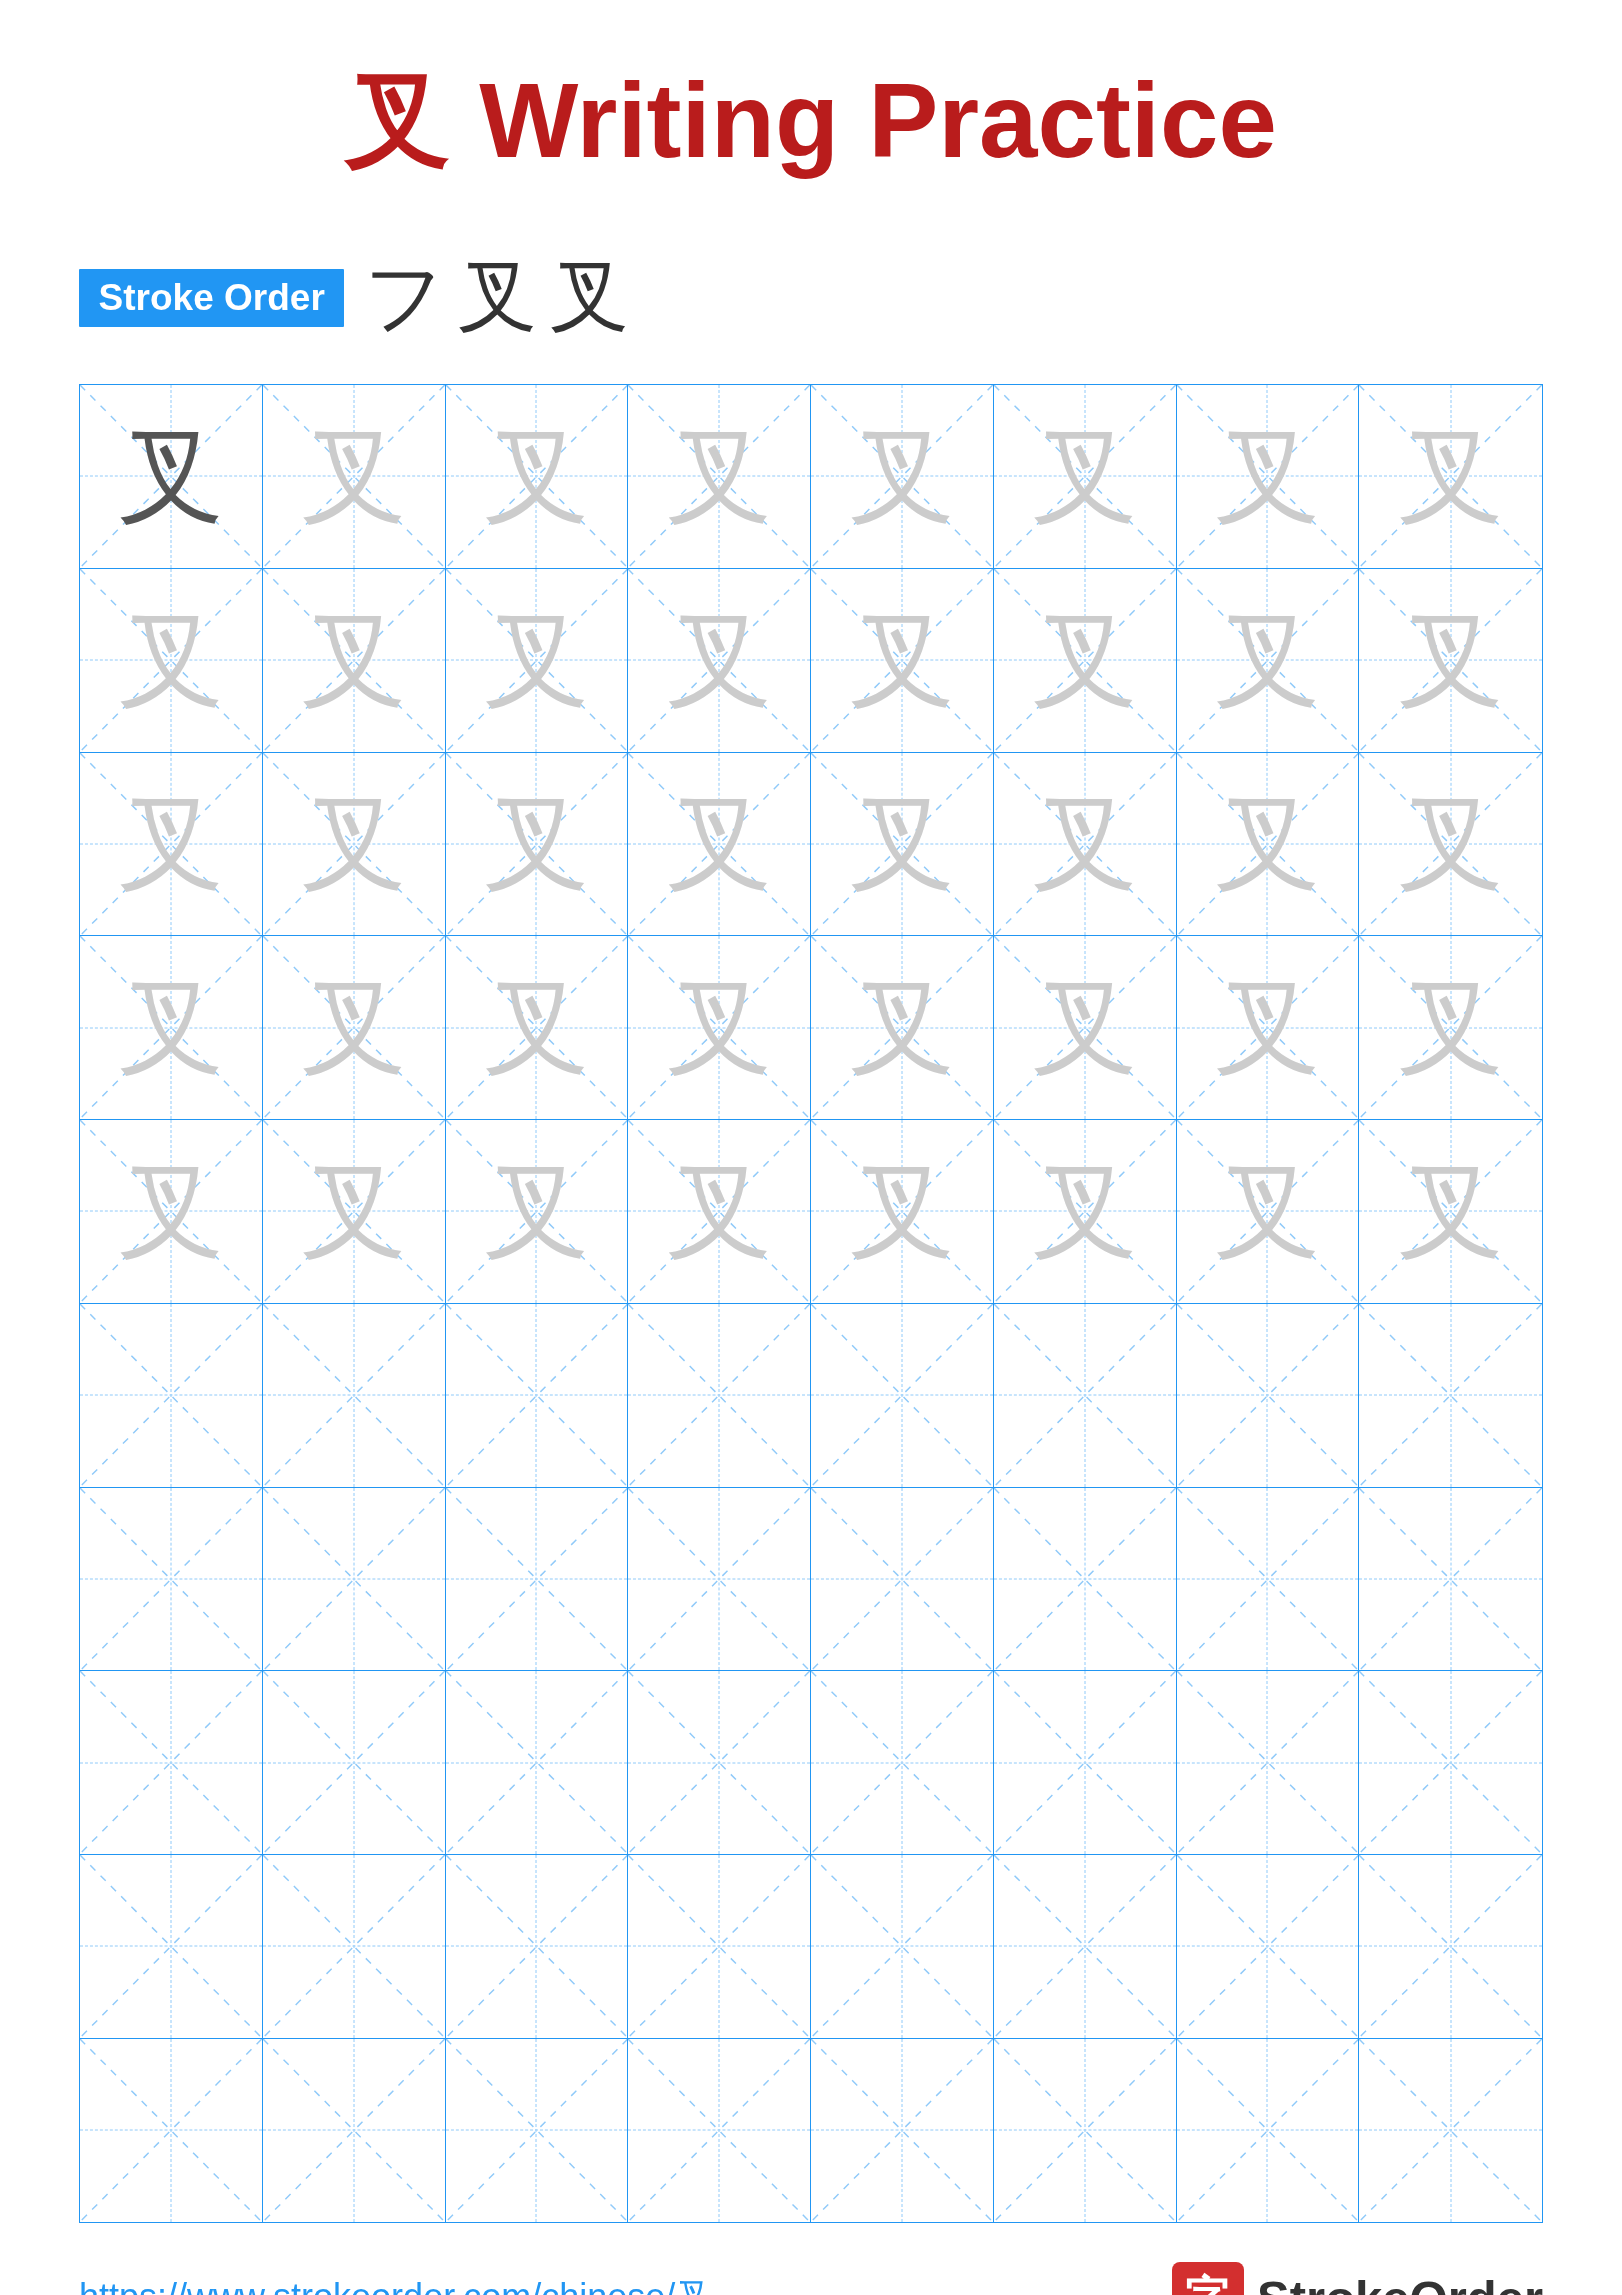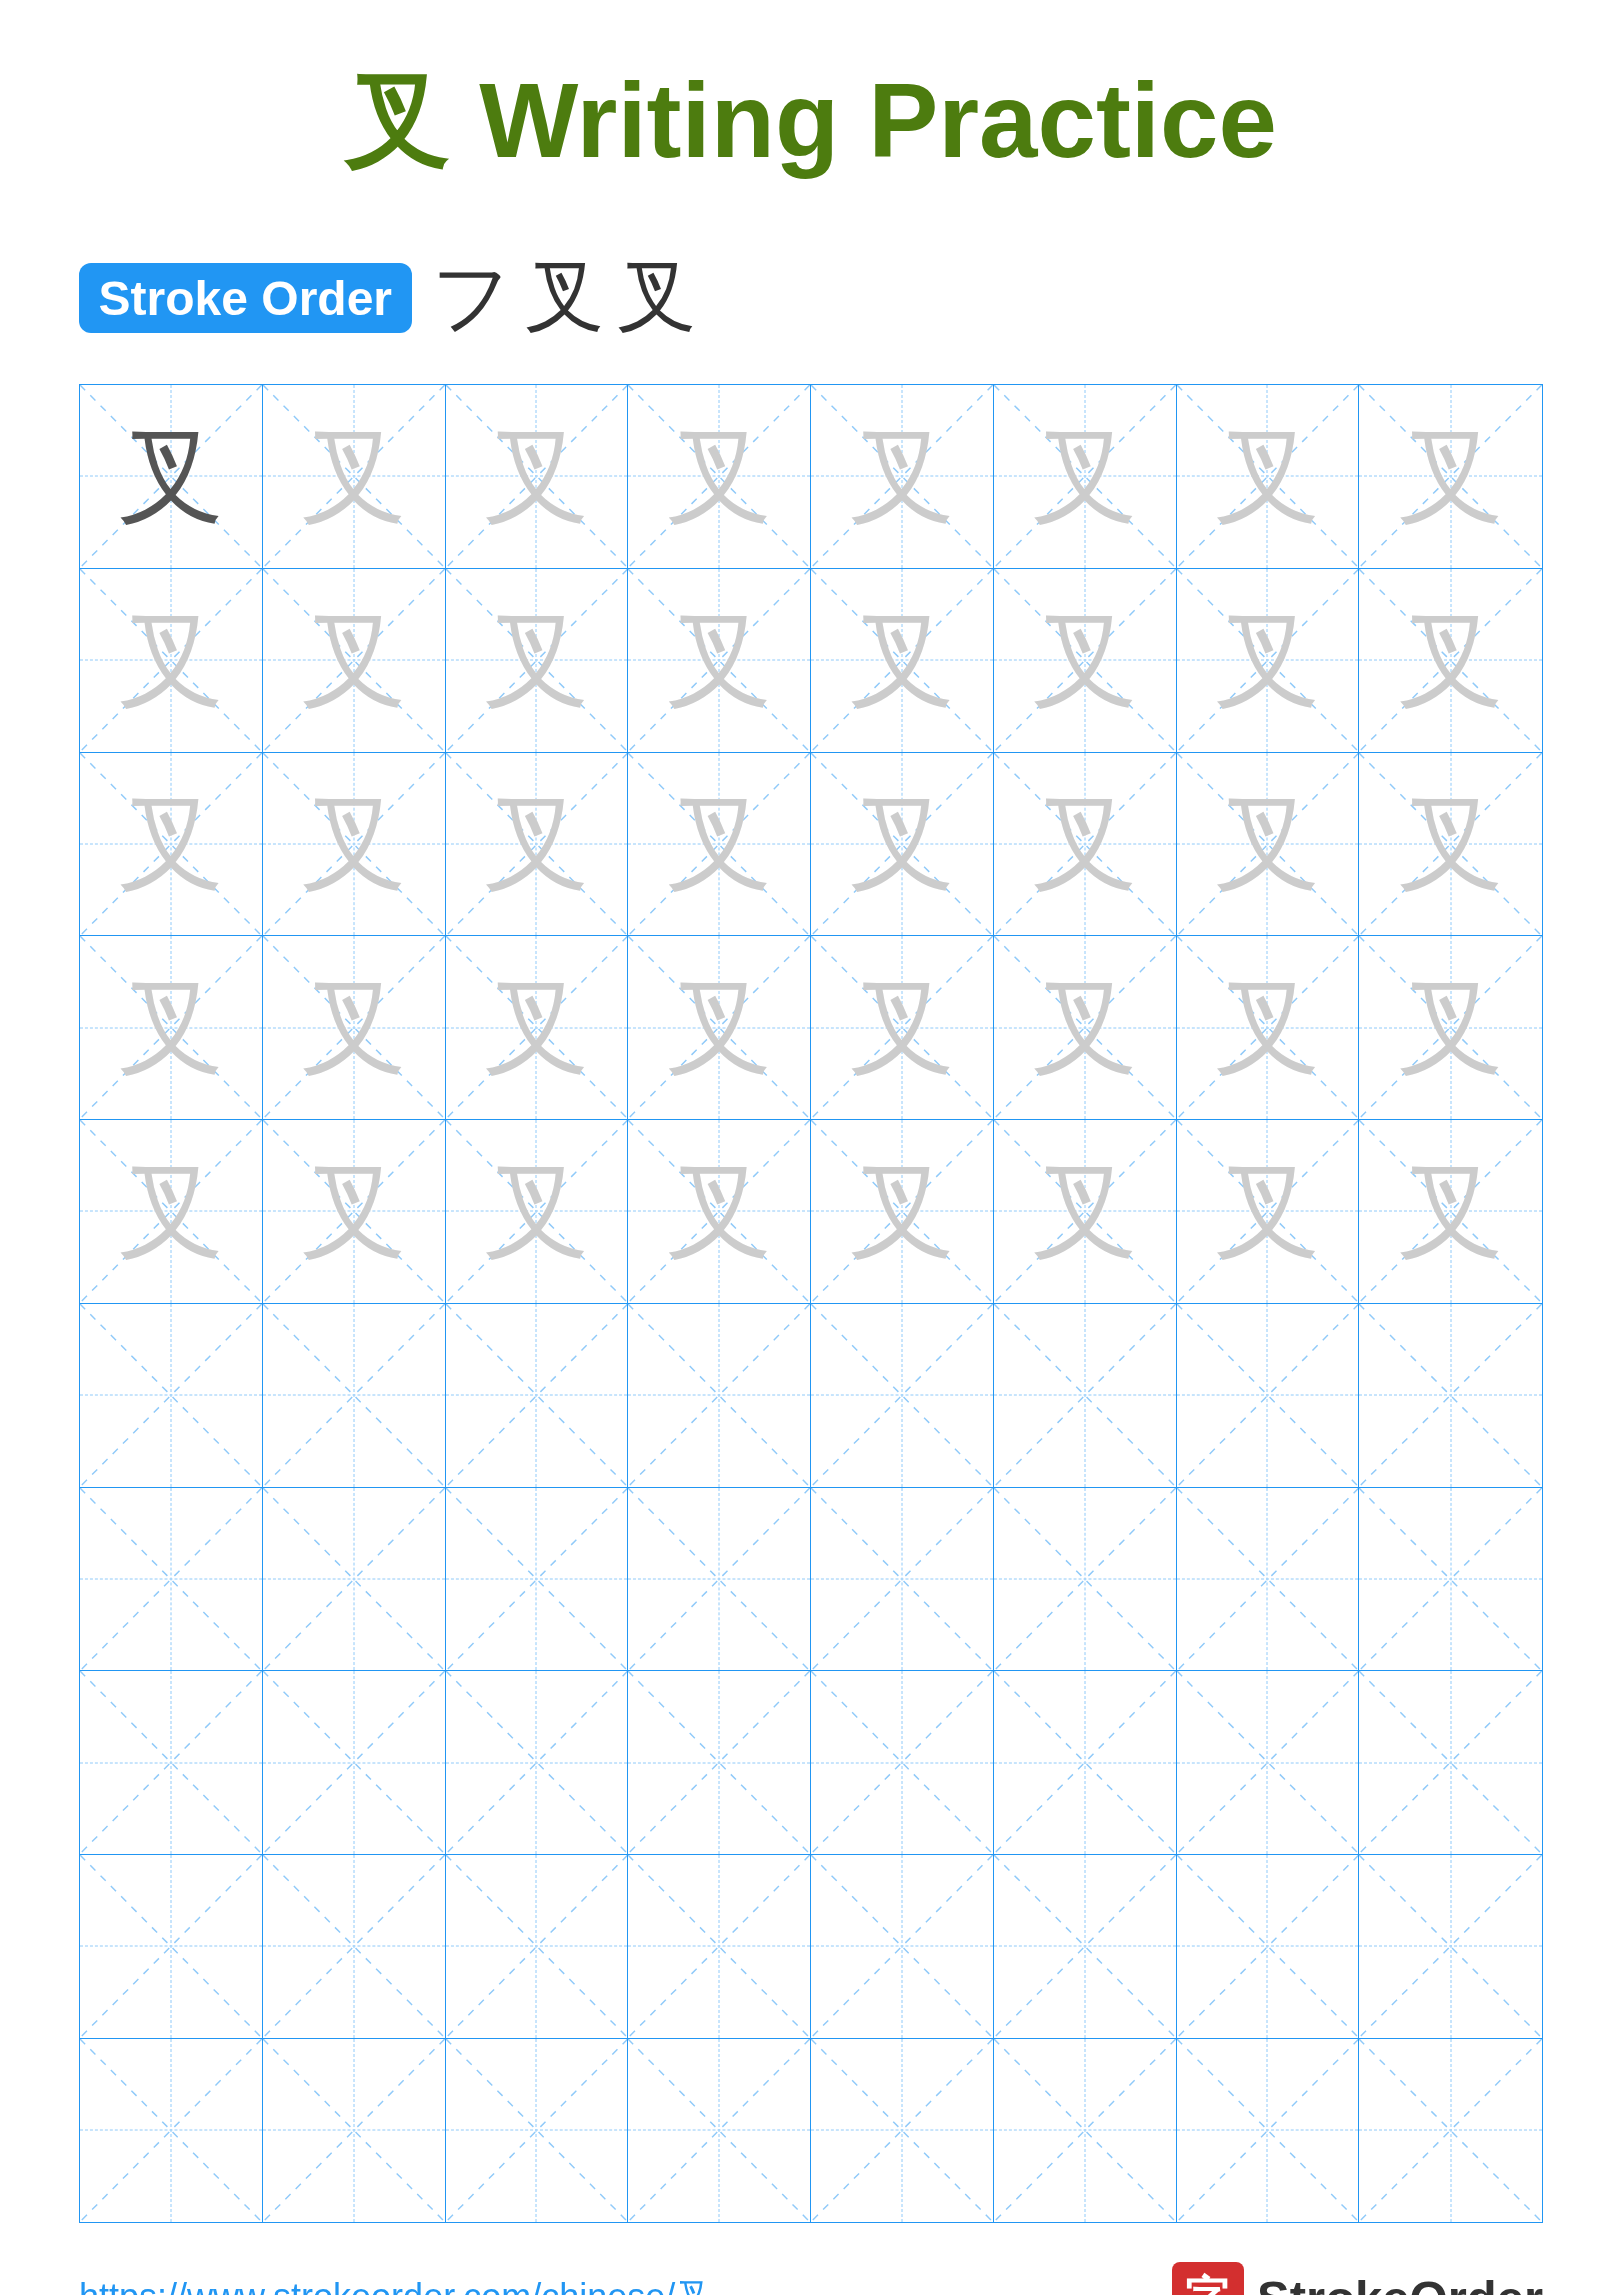--- a/index.html
+++ b/index.html
@@ -23,38 +23,38 @@
     }
 
     .title-section {
       text-align: center;
       margin-bottom: 52px;
     }
 
     .page-title {
       font-size: 105px;
       font-weight: bold;
-      color: #4d7c0f;
+      color: #b91c1c;
     }
 
     .stroke-order-section {
       width: 100%;
       display: flex;
       align-items: center;
       gap: 19.6px;
       margin-bottom: 33px;
     }
 
     .stroke-order-badge {
       background: #2196F3;
       color: white;
-      font-size: 48px;
+      font-size: 37px;
       font-weight: bold;
       padding: 7.9px 19.6px;
-      border-radius: 12px;
+      border-radius: 1px;
       white-space: nowrap;
     }
 
     .stroke-chars {
       font-size: 79px;
       color: #333;
       display: flex;
       gap: 13px;
       align-items: center;
     }

